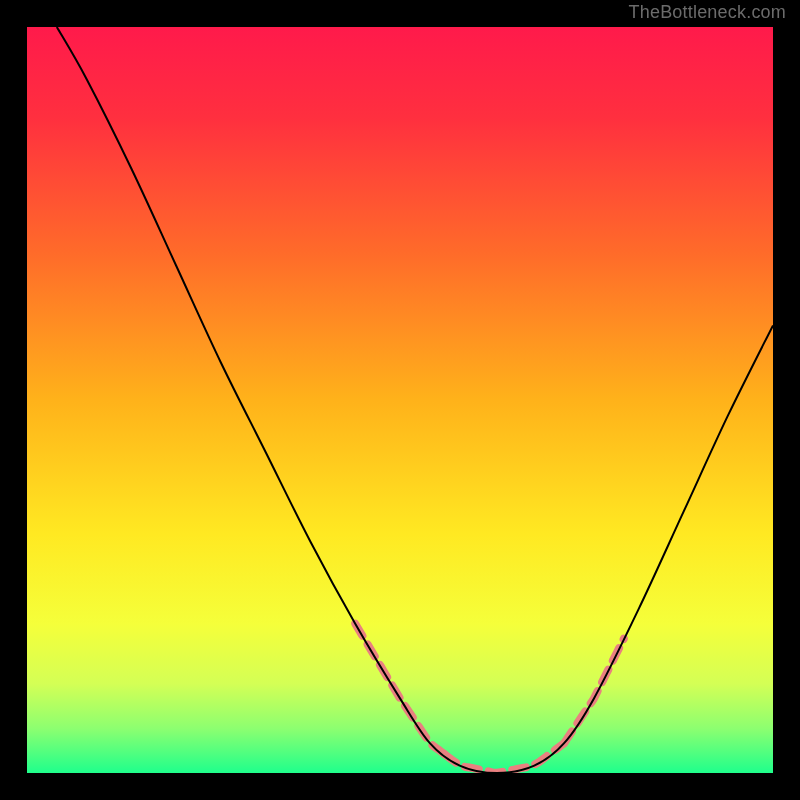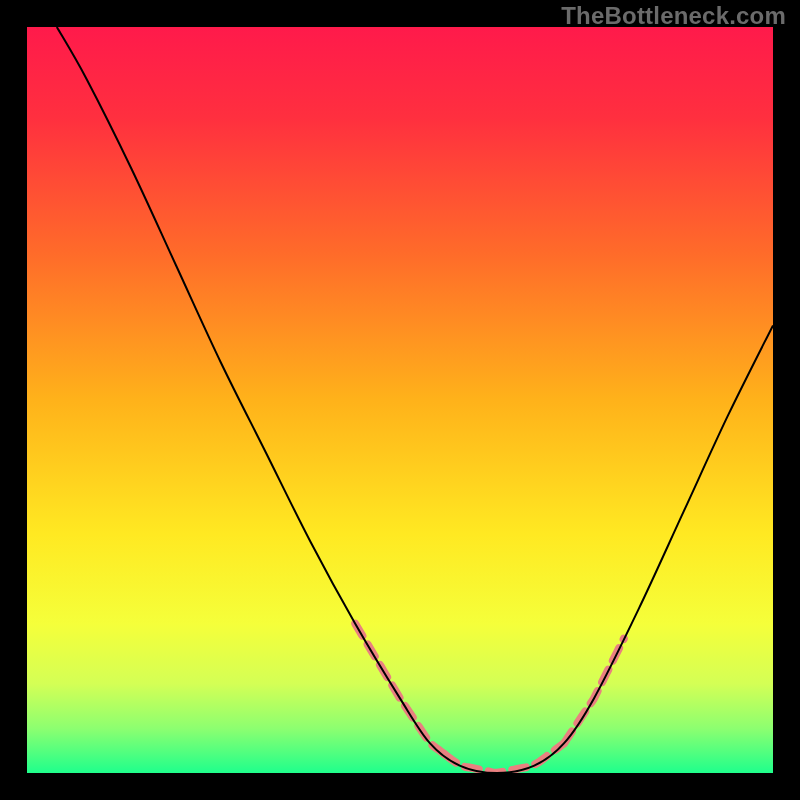--- a/index.html
+++ b/index.html
@@ -16,23 +16,23 @@
     left: 0;
     top: 0;
     width: 800px;
     height: 800px;
     box-sizing: border-box;
   }
   .watermark {
     position: absolute;
     top: 2px;
     right: 14px;
-    font-size: 24px;
+    font-size: 18px;
     color: #6b6b6b;
-    font-weight: 700;
+    font-weight: 400;
     font-family: Arial, sans-serif;
     letter-spacing: 0.2px;
   }
   svg {
     position: absolute;
     left: 0;
     top: 0;
   }
 </style>
 </head>

